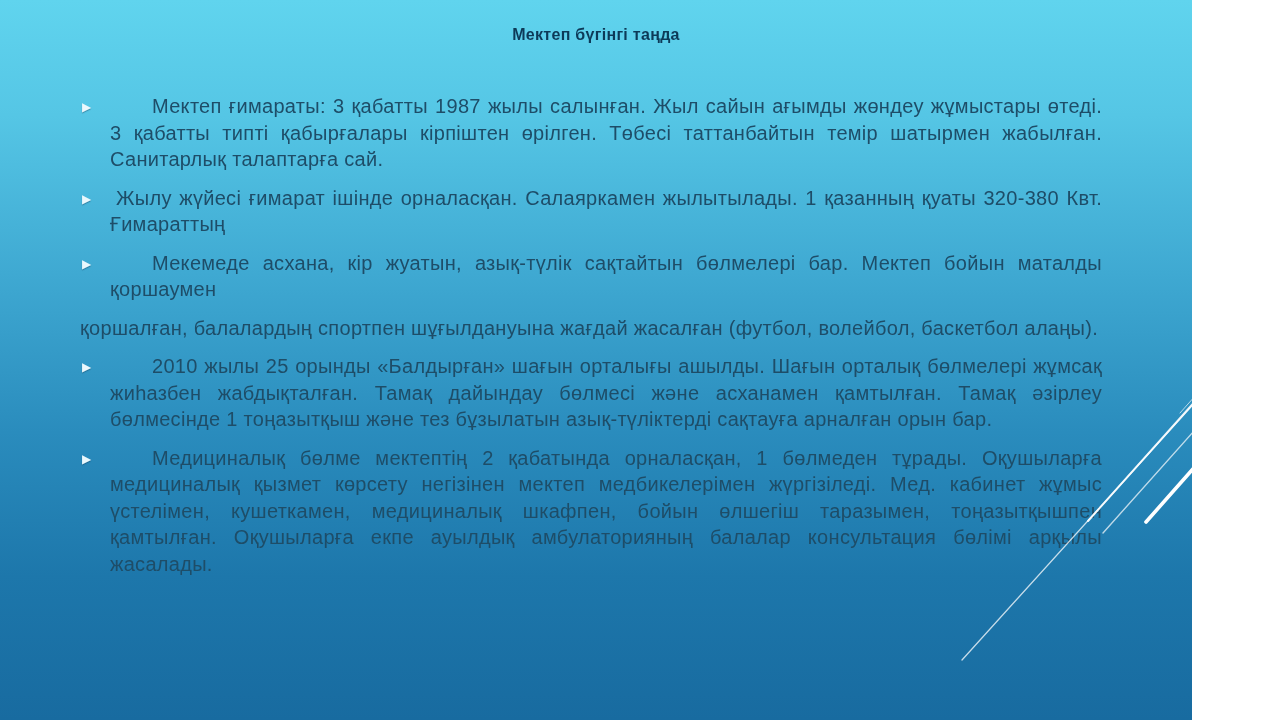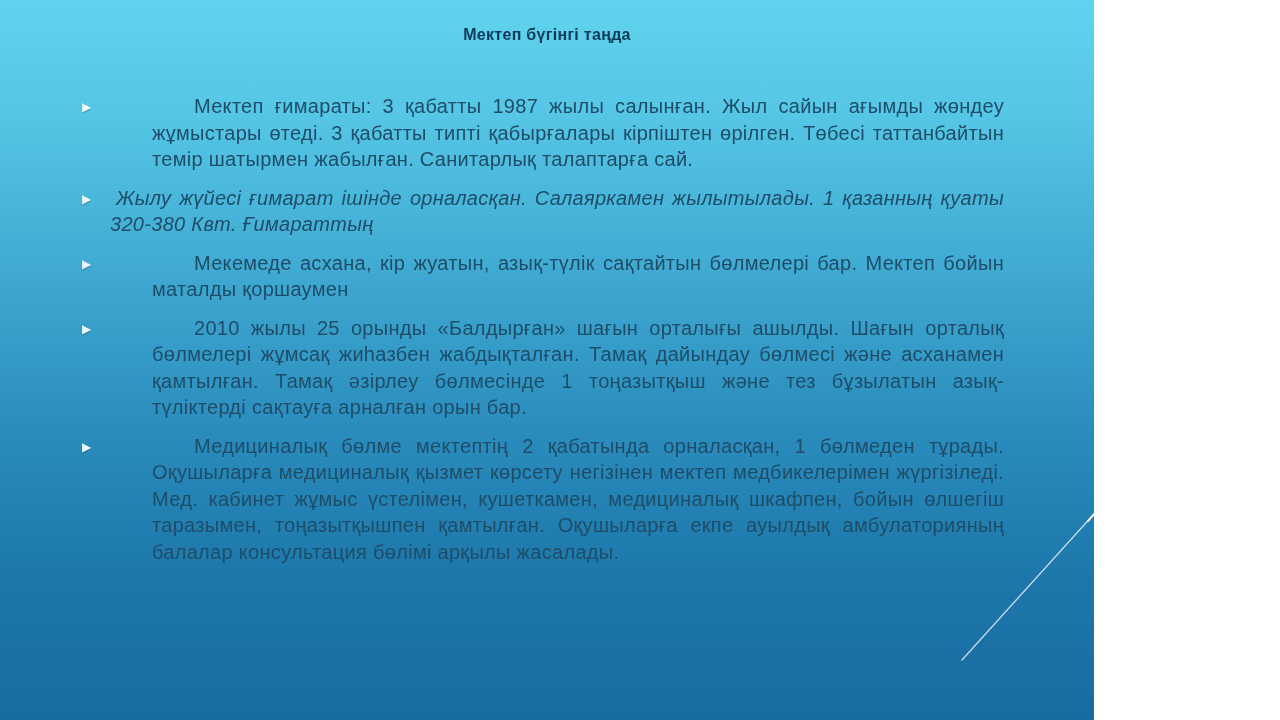--- a/index.html
+++ b/index.html
@@ -5,21 +5,21 @@
   html, body {
     margin: 0;
     padding: 0;
     width: 1280px;
     height: 720px;
     overflow: hidden;
     font-family: "Liberation Sans", sans-serif;
   }
   .slide {
     position: relative;
-    width: 1094px;
+    width: 1192px;
     height: 720px;
     overflow: hidden;
     background: linear-gradient(to bottom,
       #60d4ee 0%,
       #55c6e5 16%,
       #3fa9d2 38%,
       #2a8cbd 60%,
       #1d77ab 80%,
       #186ba0 100%);
   }
@@ -49,22 +49,22 @@
     text-align: justify;
     margin: 0 0 12px 0;
   }
   .bullet-item {
     position: relative;
     padding-left: 30px;
   }
   .bullet-item .btext {
     text-align: justify;
   }
-  .indent-lg .btext { text-indent: 42px; margin-left: 42px; }
-  .indent-sm .btext { text-indent: 6px; font-style: italic; }
+  .indent-lg .btext { text-indent: 42px; }
+  .indent-sm .btext { text-indent: 6px; }
   .bullet-glyph {
     position: absolute;
     left: 2px;
     top: 1px;
     font-size: 12px;
     line-height: 26.5px;
     color: #eaf8fd;
     text-shadow: 0 1px 1px rgba(13,58,88,0.45);
   }
   .plain-para {
@@ -97,20 +97,23 @@
       <span class="bullet-glyph">▶</span>
       <div class="btext">Жылу жүйесі ғимарат ішінде орналасқан. Салаяркамен жылытылады. 1 қазанның қуаты 320-380 Квт. Ғимараттың</div>
     </div>
 
 
     <div class="para bullet-item indent-lg">
       <span class="bullet-glyph">▶</span>
       <div class="btext">Мекемеде асхана, кір жуатын, азық-түлік сақтайтын бөлмелері бар. Мектеп бойын маталды қоршаумен</div>
     </div>
 
+    <div class="para plain-para">
+      <div class="btext">қоршалған, балалардың спортпен шұғылдануына жағдай жасалған (футбол, волейбол, баскетбол алаңы).</div>
+    </div>
 
     <div class="para bullet-item indent-lg">
       <span class="bullet-glyph">▶</span>
       <div class="btext">2010 жылы 25 орынды «Балдырған» шағын орталығы ашылды. Шағын орталық бөлмелері жұмсақ жиһазбен жабдықталған. Тамақ дайындау бөлмесі және асханамен қамтылған. Тамақ әзірлеу бөлмесінде 1 тоңазытқыш және тез бұзылатын азық-түліктерді сақтауға арналған орын бар.</div>
     </div>
 
     <div class="para bullet-item indent-lg">
       <span class="bullet-glyph">▶</span>
       <div class="btext">Медициналық бөлме мектептің 2 қабатында орналасқан, 1 бөлмеден тұрады. Оқушыларға медициналық қызмет көрсету негізінен мектеп медбикелерімен жүргізіледі. Мед. кабинет жұмыс үстелімен, кушеткамен, медициналық шкафпен, бойын өлшегіш таразымен, тоңазытқышпен қамтылған. Оқушыларға екпе ауылдық амбулаторияның балалар консультация бөлімі арқылы жасалады.</div>
     </div>

